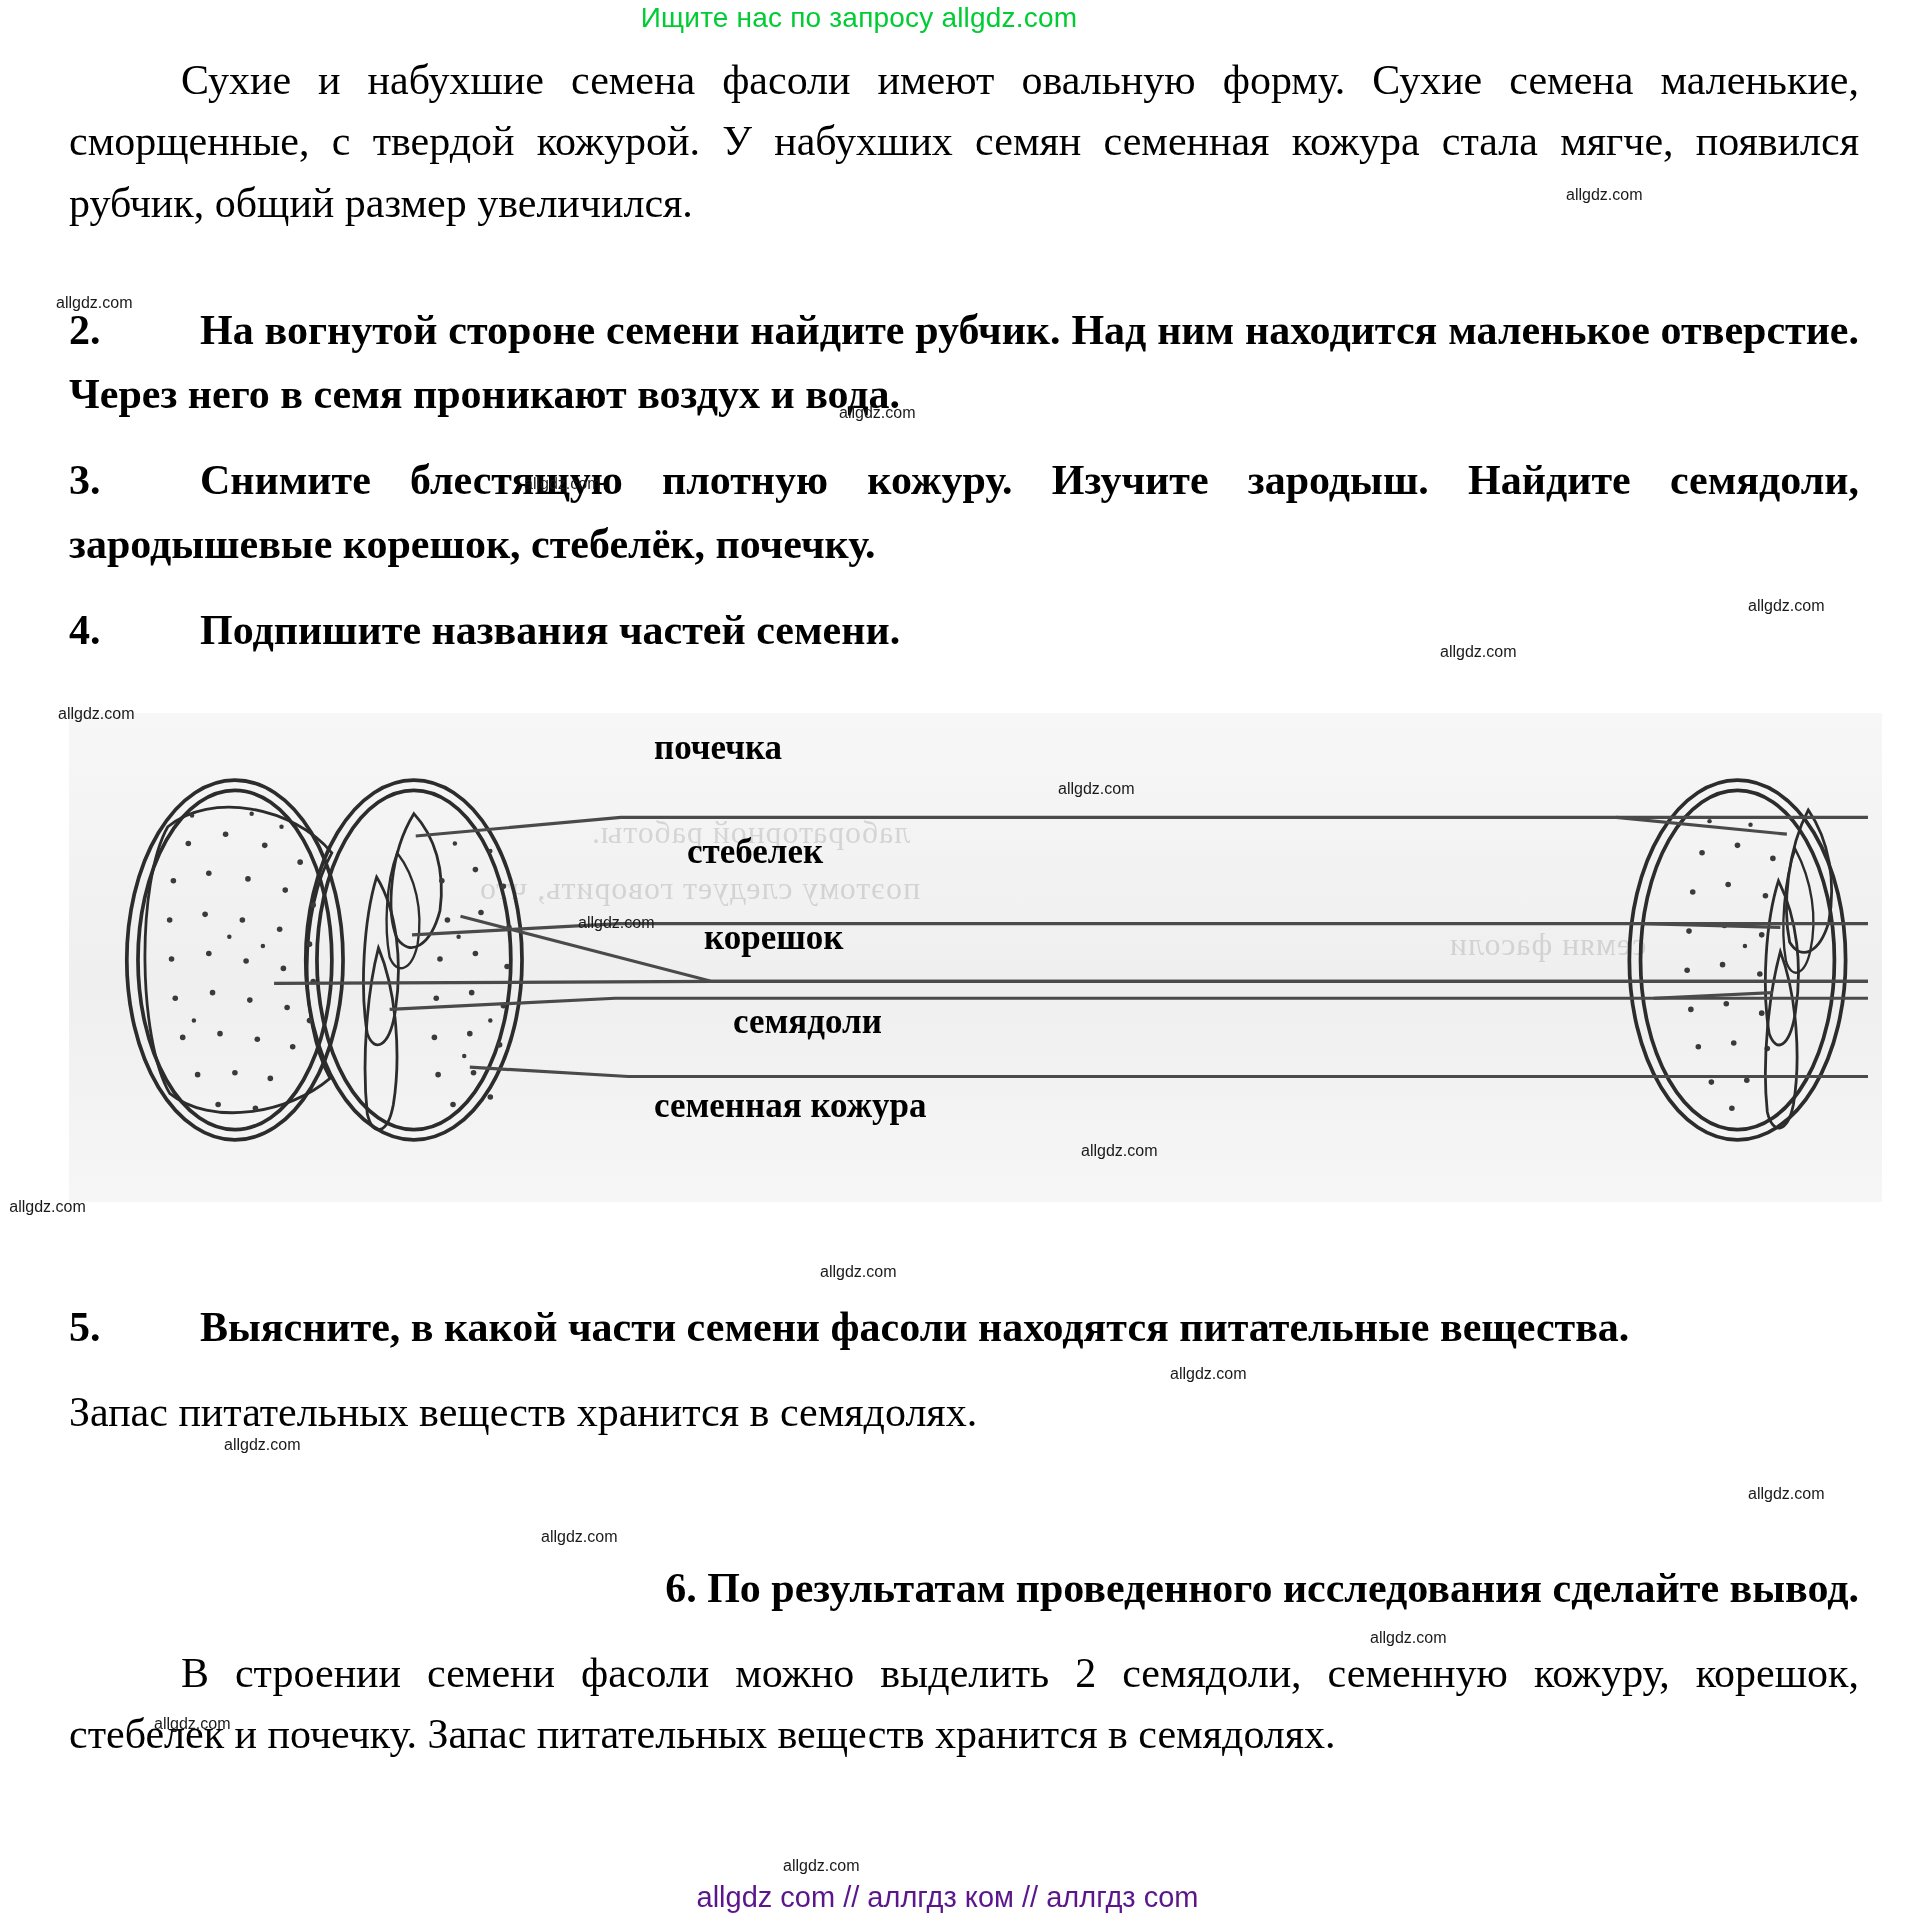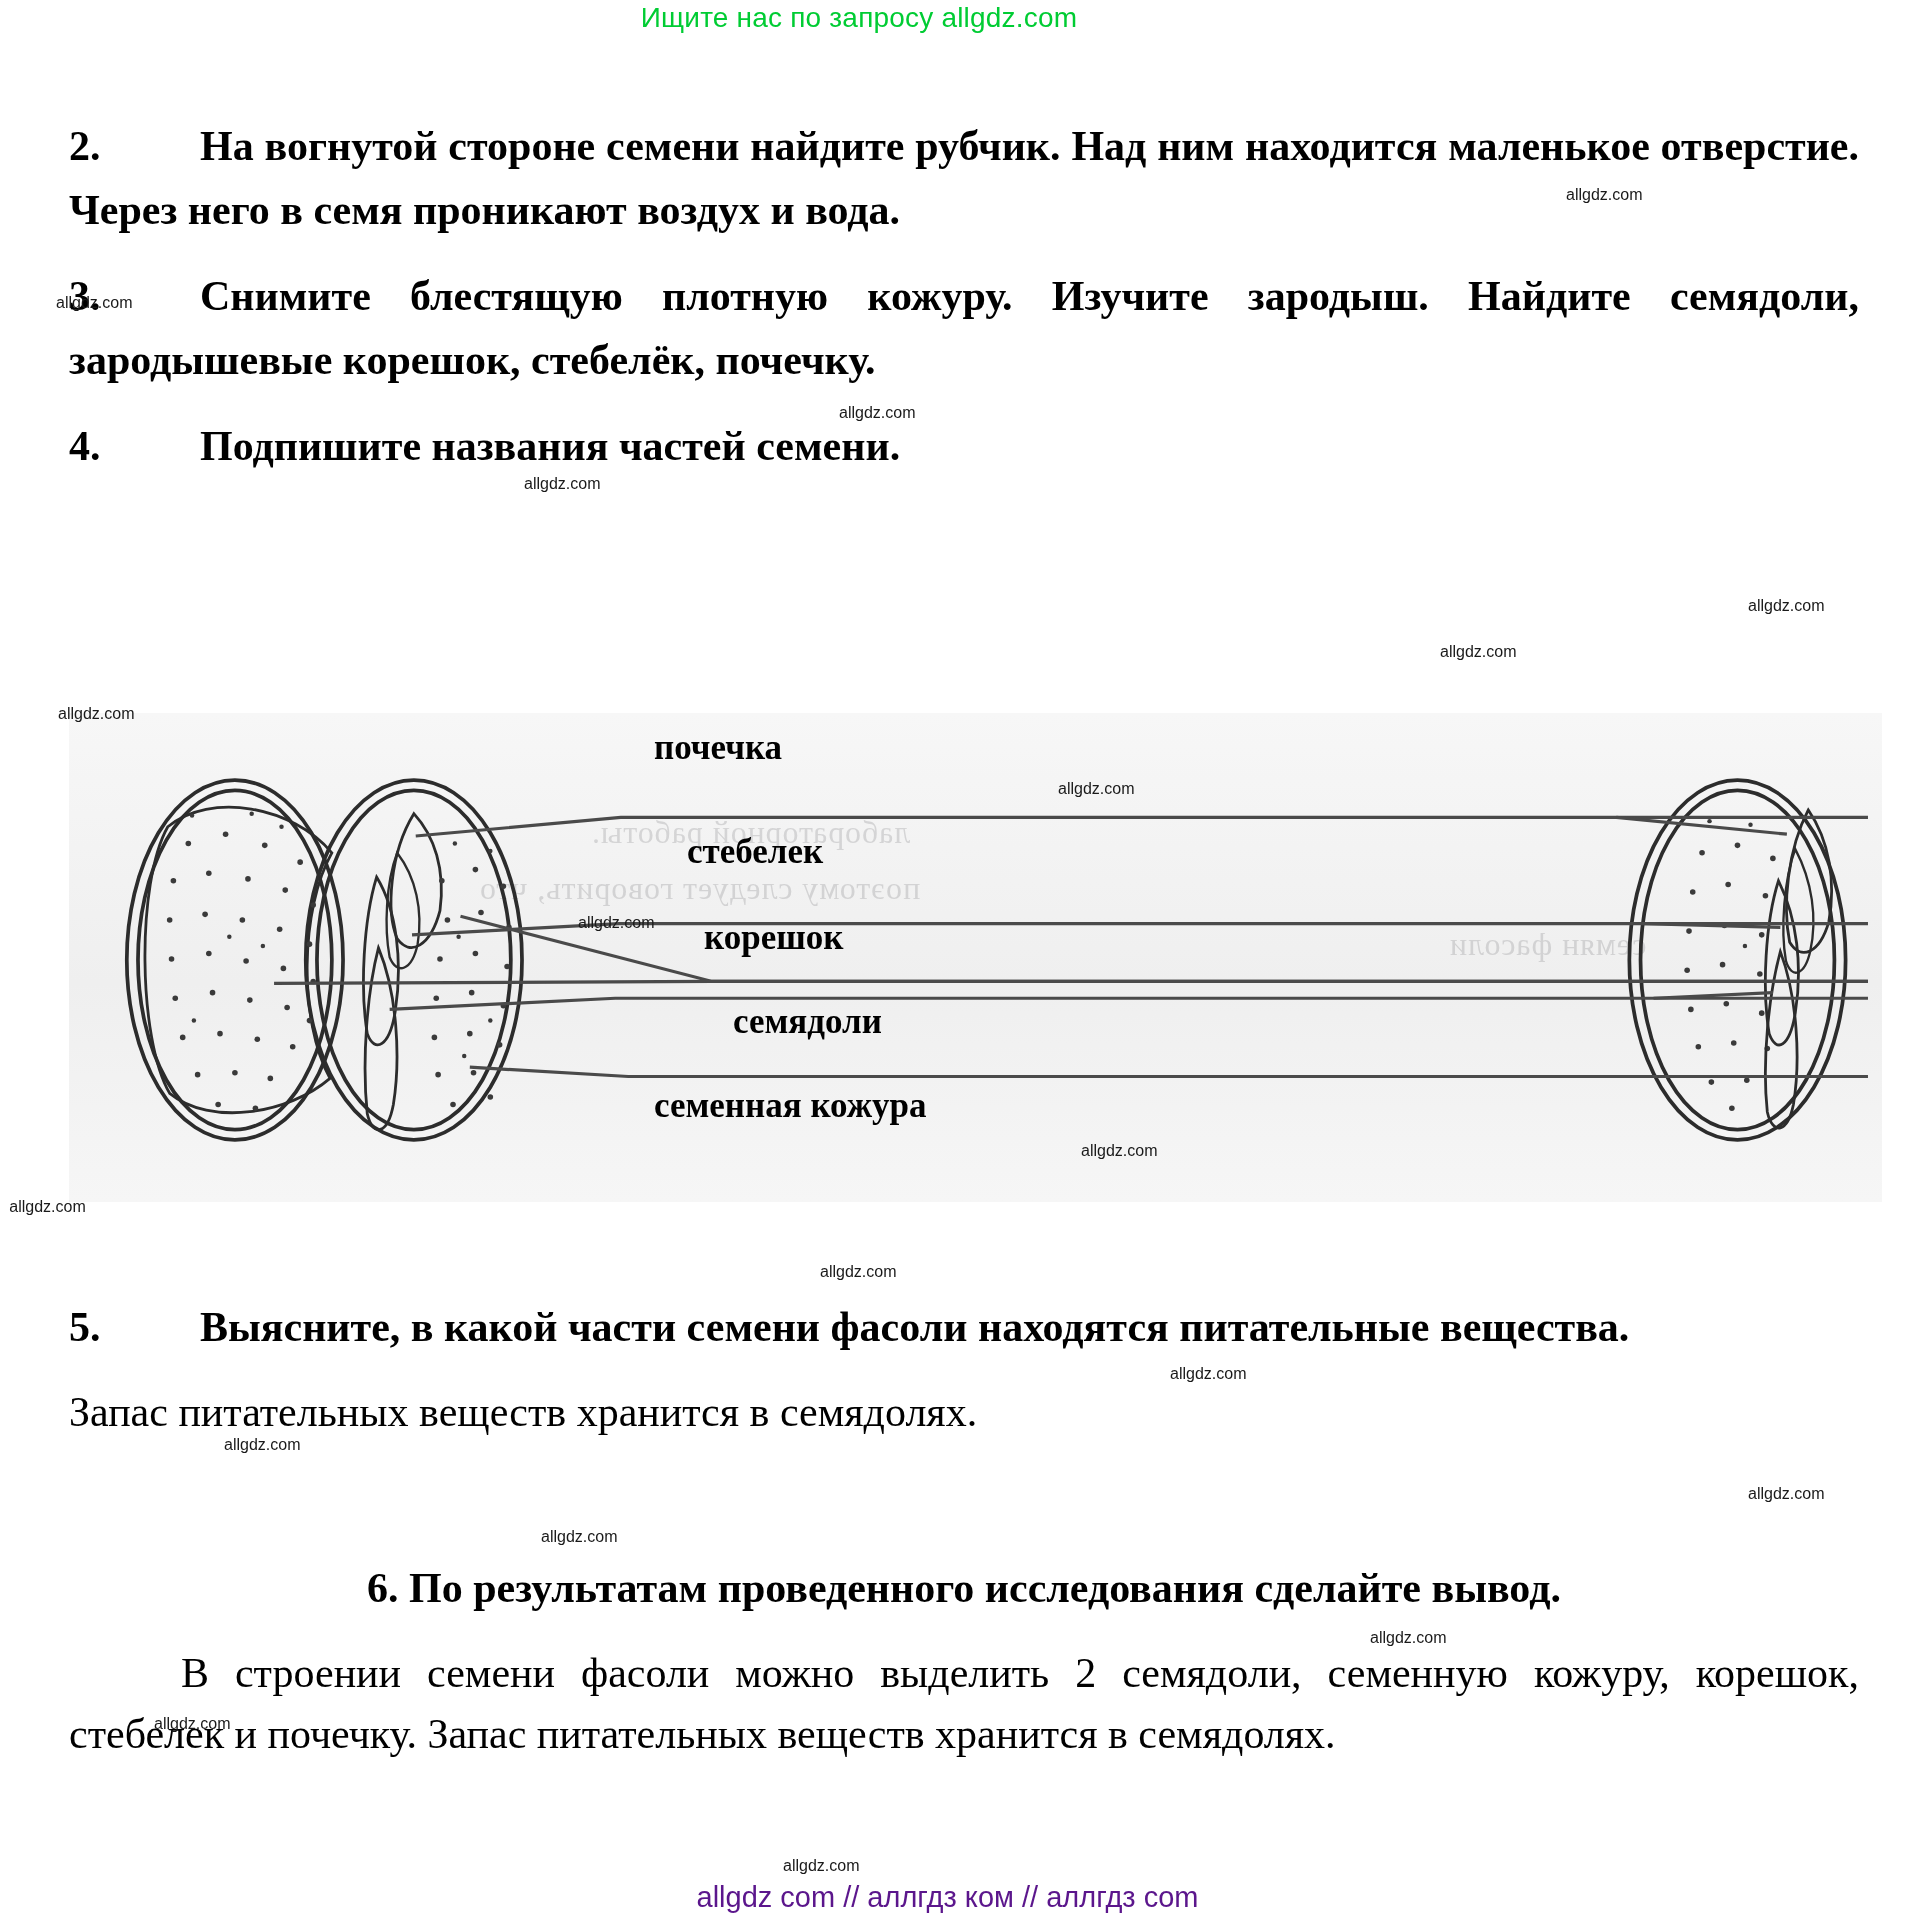--- a/index.html
+++ b/index.html
@@ -137,20 +137,21 @@
 </style>
 </head>
 <body>
 
 <div class="page">
 
   <div class="promo" style="color: rgb(0, 204, 51);">Ищите нас по запросу allgdz.com</div>
 
   <div class="content">
 
+    <p class="para indent">Сухие и набухшие семена фасоли имеют овальную форму. Сухие семена маленькие, сморщенные, с твердой кожурой. У набухших семян семенная кожура стала мягче, появился рубчик, общий размер увеличился.</p>
 
     <div class="spacer-lg"></div>
 
     <p class="bold">
       <span class="num">2.</span><span>На вогнутой стороне семени найдите рубчик. Над ним находится маленькое отверстие. Через него в семя проникают воздух и вода.</span>
     </p>
 
     <div class="spacer-sm"></div>
 
     <p class="bold">
@@ -323,21 +324,21 @@
       <span class="num">5.</span><span>Выясните, в какой части семени фасоли находятся питательные вещества.</span>
     </p>
 
     <div class="spacer-sm"></div>
 
     <p class="para" style="text-align:left;">Запас питательных веществ хранится в семядолях.</p>
 
     <div class="spacer-lg"></div>
     <div class="spacer-md"></div>
 
-    <p class="bold" style="text-align:center;">
+    <p class="bold" style="text-align:right;">
       <span>6.</span>&nbsp;<span>По результатам проведенного исследования сделайте вывод.</span>
     </p>
 
     <div class="spacer-sm"></div>
 
     <p class="para indent">В строении семени фасоли можно выделить 2 семядоли, семенную кожуру, корешок, стебелек и почечку. Запас питательных веществ хранится в семядолях.</p>
   </div>
 
   <div id="watermark-layer">
       <div class="wm" style="left: 56px; top: 294px;">allgdz.com</div>

